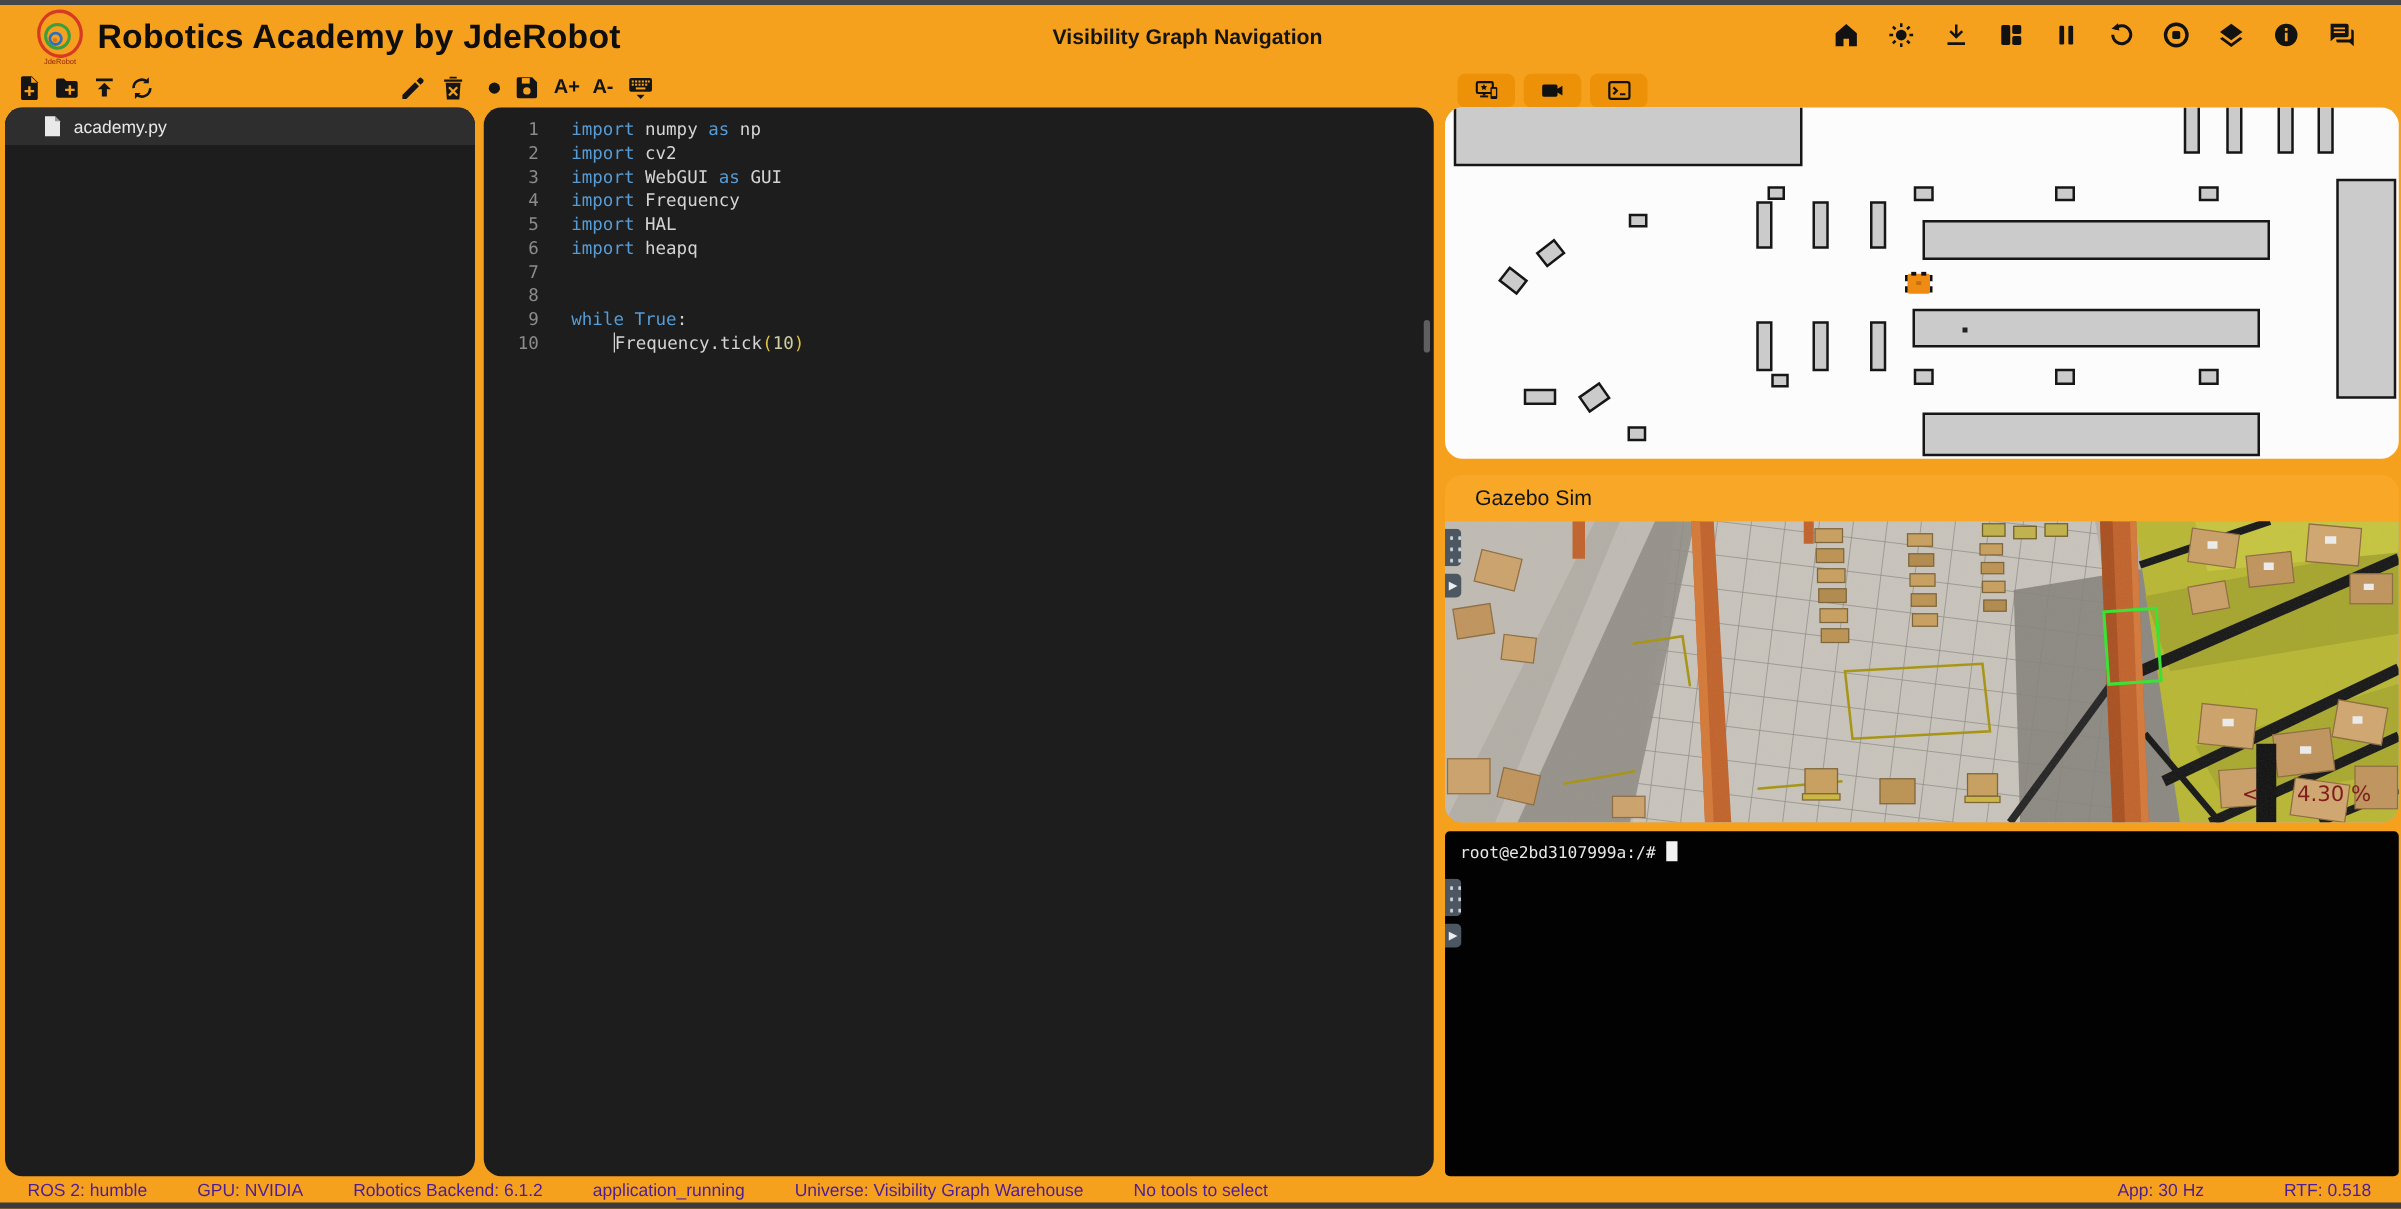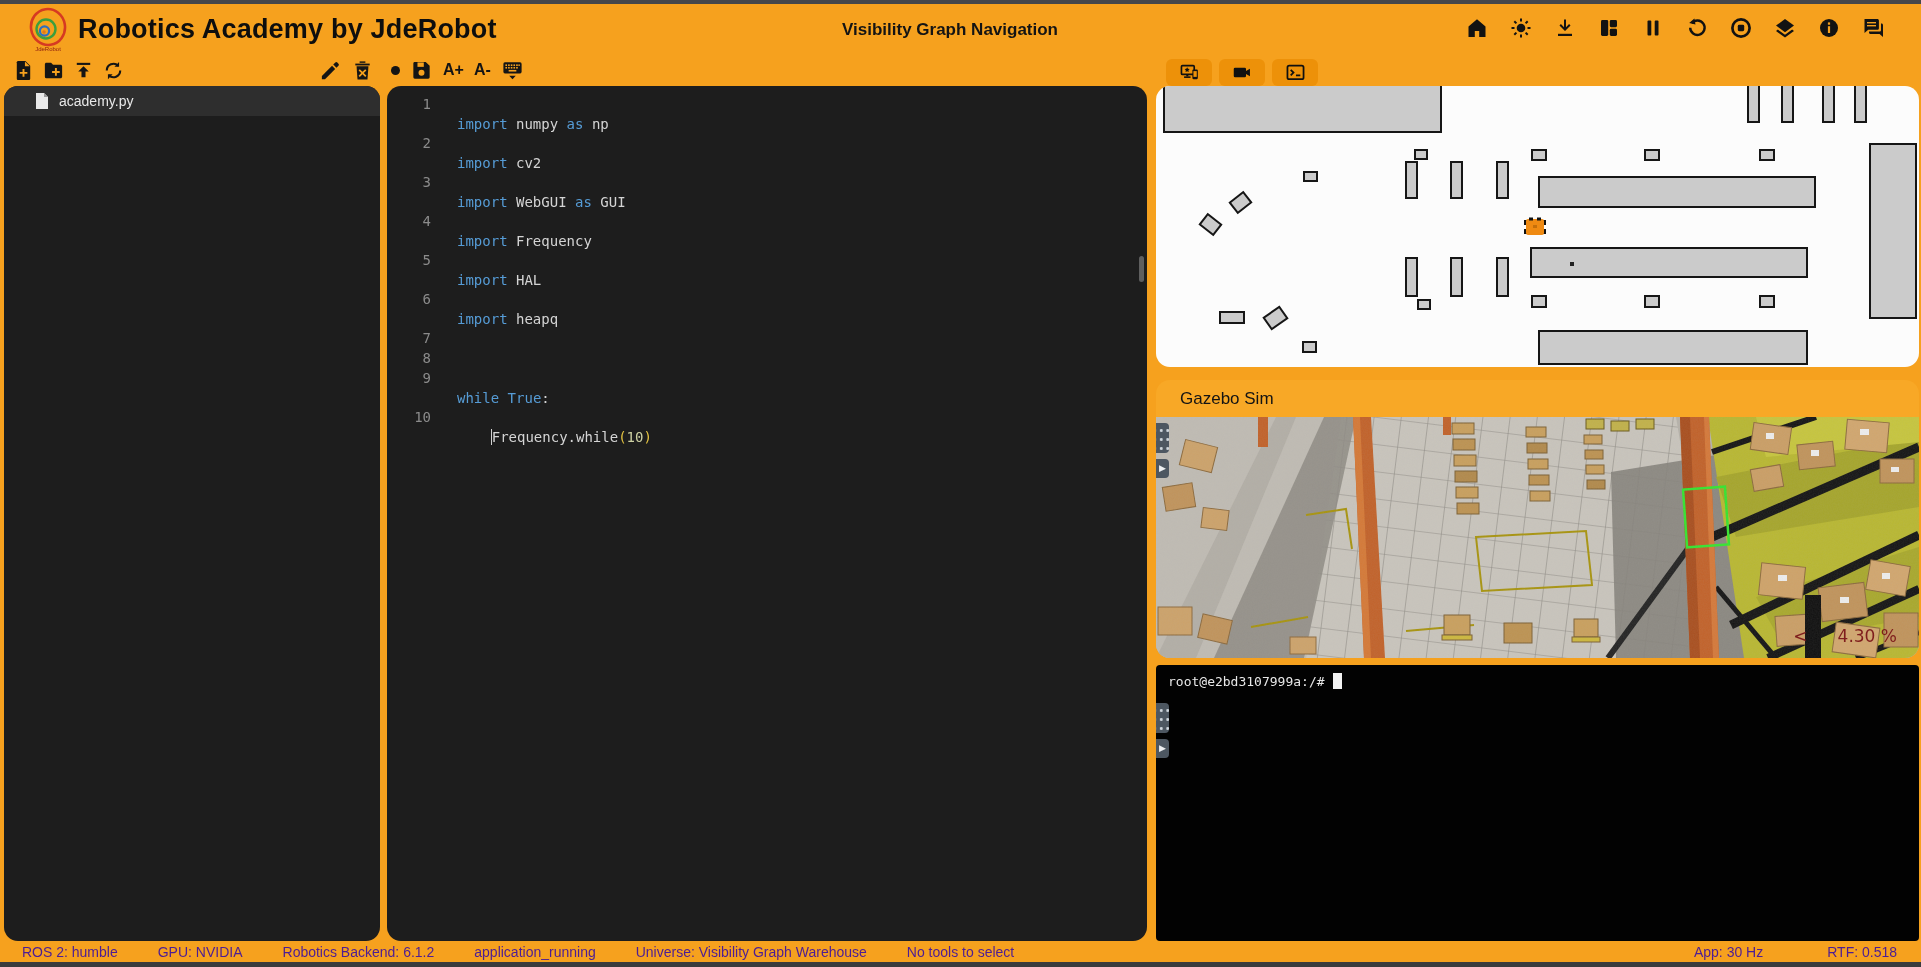--- a/index.html
+++ b/index.html
@@ -33,21 +33,21 @@
   
   .file-panel{position:absolute;left:4px;top:86px;width:376px;height:855px;background:#1d1d1d;border-radius:14px;overflow:hidden;}
   .file-row{height:30px;display:flex;align-items:center;gap:9px;padding-left:30px;background:#2e2e2e;cursor:pointer;}
   .file-row svg{width:16px;height:18px;}
   .file-name{color:#e8e8e8;font-size:14px;}
 
   .editor{position:absolute;left:387px;top:86px;width:760px;height:855px;background:#1d1d1d;border-radius:14px;overflow:hidden;}
   .code{padding-top:9px;font-family:"DejaVu Sans Mono",monospace;font-size:14px;line-height:19px;}
   .codeline{display:flex;white-space:pre;}
   .ln{width:44px;text-align:right;color:#8b8b8b;user-select:none;flex:none;}
-  .lt{margin-left:26px;color:#d4d4d4;margin-top:20px;}
+  .lt{margin-left:26px;color:#d4d4d4;}
   .tok-kw{color:#569CD6;} .tok-pl{color:#d4d4d4;} .tok-paren{color:#e2c240;} .tok-num{color:#cdd0a2;}
   .caret{display:inline-block;width:0;border-left:1.6px solid #d2d2d2;height:16px;margin-bottom:-3px;}
   .scroll-grip{position:absolute;right:3px;top:170px;width:5px;height:26px;border-radius:3px;background:#5f5f5f;cursor:pointer;}
 
   .map-panel{position:absolute;left:1156px;top:86px;width:763px;height:281px;background:#fcfcfc;border-radius:14px;overflow:hidden;}
   .map-panel svg{display:block;}
 
   .gazebo-panel{position:absolute;left:1156px;top:380px;width:763px;height:278px;border-radius:14px;overflow:hidden;background:#F8A826;}
   .gz-header{height:37px;display:flex;align-items:center;padding-left:24px;font-size:17px;color:#141414;}
   .gz-view{position:relative;width:763px;height:241px;background:#b6b2aa;}
@@ -279,21 +279,21 @@
     <div class="code" id="code">
         <div class="codeline"><span class="ln">1</span><span class="lt"><span class="tok-kw">import</span><span class="tok-pl"> numpy </span><span class="tok-kw">as</span><span class="tok-pl"> np</span></span></div>
         <div class="codeline"><span class="ln">2</span><span class="lt"><span class="tok-kw">import</span><span class="tok-pl"> cv2</span></span></div>
         <div class="codeline"><span class="ln">3</span><span class="lt"><span class="tok-kw">import</span><span class="tok-pl"> WebGUI </span><span class="tok-kw">as</span><span class="tok-pl"> GUI</span></span></div>
         <div class="codeline"><span class="ln">4</span><span class="lt"><span class="tok-kw">import</span><span class="tok-pl"> Frequency</span></span></div>
         <div class="codeline"><span class="ln">5</span><span class="lt"><span class="tok-kw">import</span><span class="tok-pl"> HAL</span></span></div>
         <div class="codeline"><span class="ln">6</span><span class="lt"><span class="tok-kw">import</span><span class="tok-pl"> heapq</span></span></div>
         <div class="codeline"><span class="ln">7</span><span class="lt"></span></div>
         <div class="codeline"><span class="ln">8</span><span class="lt"></span></div>
         <div class="codeline"><span class="ln">9</span><span class="lt"><span class="tok-kw">while</span><span class="tok-pl"> </span><span class="tok-kw">True</span><span class="tok-pl">:</span></span></div>
-        <div class="codeline"><span class="ln">10</span><span class="lt"><span class="tok-pl">    </span><span class="caret"></span><span class="tok-pl">Frequency.while</span><span class="tok-paren">(</span><span class="tok-num">10</span><span class="tok-paren">)</span></span></div>
+        <div class="codeline"><span class="ln">10</span><span class="lt"><span class="tok-pl">    </span><span class="caret"></span><span class="tok-pl">Frequency.tick</span><span class="tok-paren">(</span><span class="tok-num">10</span><span class="tok-paren">)</span></span></div>
       </div>
     <div class="scroll-grip"></div>
   </section>
 
   <section class="map-panel">
     <svg id="map-svg" width="763" height="281" viewBox="0 0 763 281">
         <rect x="8" y="-6" width="277" height="52" fill="#cbcbcb" stroke="#161616" stroke-width="2"></rect>
         <rect x="592" y="-5" width="11" height="41" fill="#cbcbcb" stroke="#161616" stroke-width="2"></rect>
         <rect x="626" y="-5" width="11" height="41" fill="#cbcbcb" stroke="#161616" stroke-width="2"></rect>
         <rect x="667" y="-5" width="11" height="41" fill="#cbcbcb" stroke="#161616" stroke-width="2"></rect>

